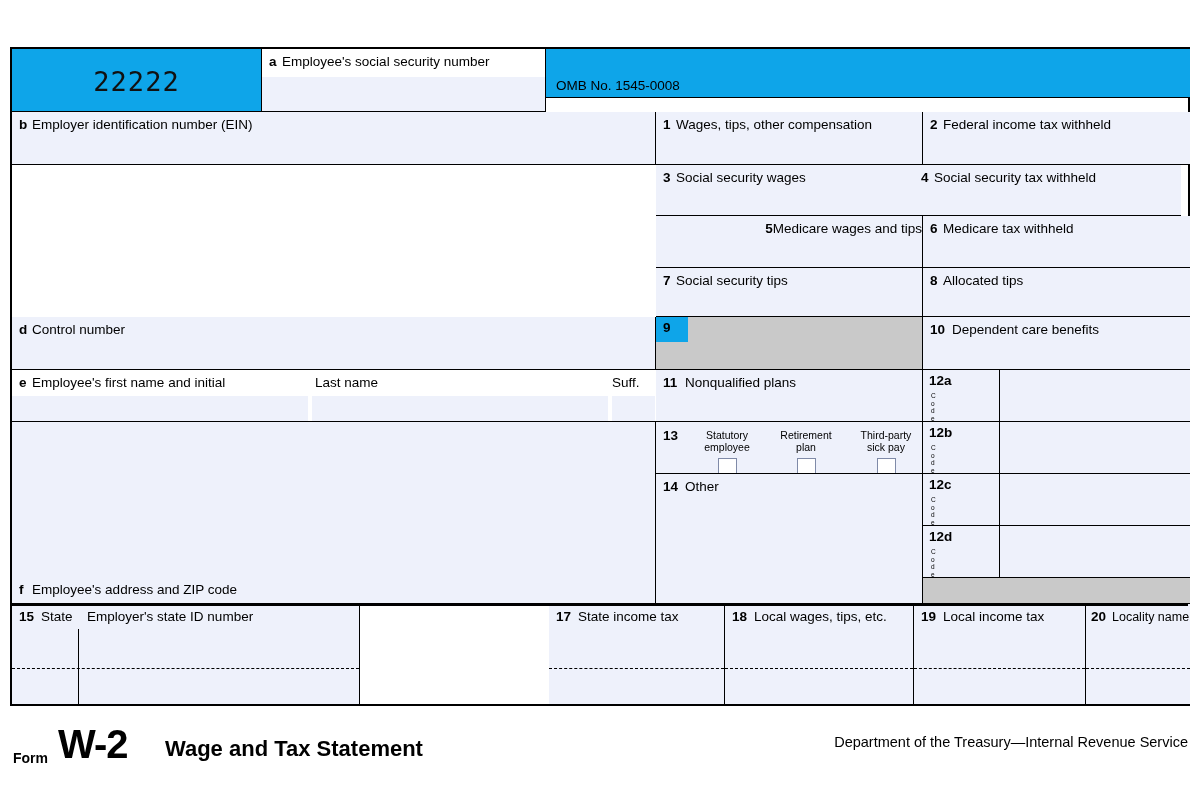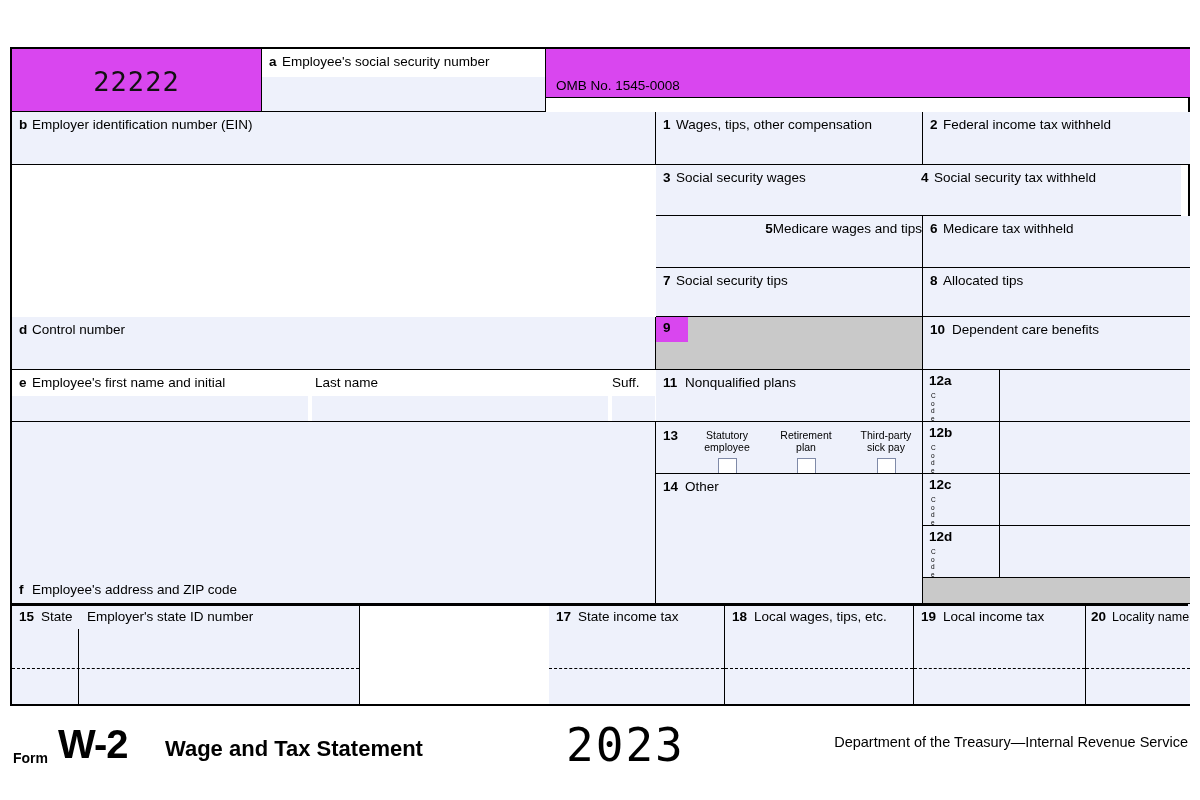--- a/index.html
+++ b/index.html
@@ -25,21 +25,21 @@
     border: 2px solid #000;
     box-sizing: border-box;
     background: #ffffff;
   }
   .cell {
     position: absolute;
     box-sizing: border-box;
     background: #eef1fb;
     overflow: hidden;
   }
-  .cell.white { background: #d946ef; }
+  .cell.white { background: #0ea5e9; }
   .cell.gray { background: #c9c9c9; }
   .bb { border-bottom: 1px solid #000; }
   .br { border-right: 1px solid #000; }
 
   .lbl {
     font-size: 13.5px;
     color: #000;
     padding: 5px 0 0 7px;
     line-height: 1.25;
     white-space: nowrap;
@@ -381,17 +381,16 @@
     </div>
 
     <div style="position:absolute;left:0;top:555px;width:1176px;height:0;border-top:2px solid #000;"></div>
 
   </div>
 
   <div class="footer">
     <div class="f-form">Form</div>
     <div class="f-w2">W-2</div>
     <div class="f-title">Wage and Tax Statement</div>
-    <div class="f-year">2023</div>
     <div class="f-dept">Department of the Treasury—Internal Revenue Service</div>
   </div>
 
 </div>
 
 </body></html>

